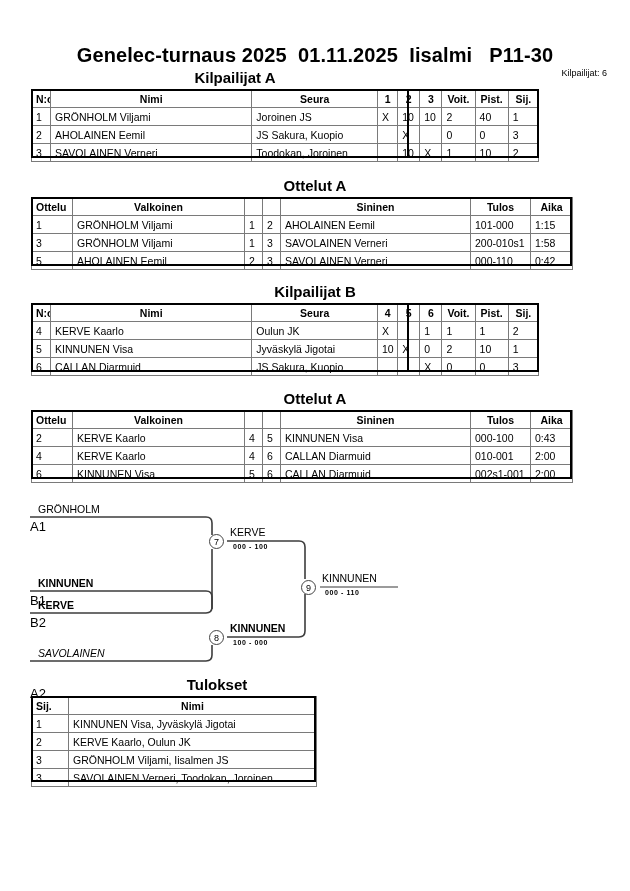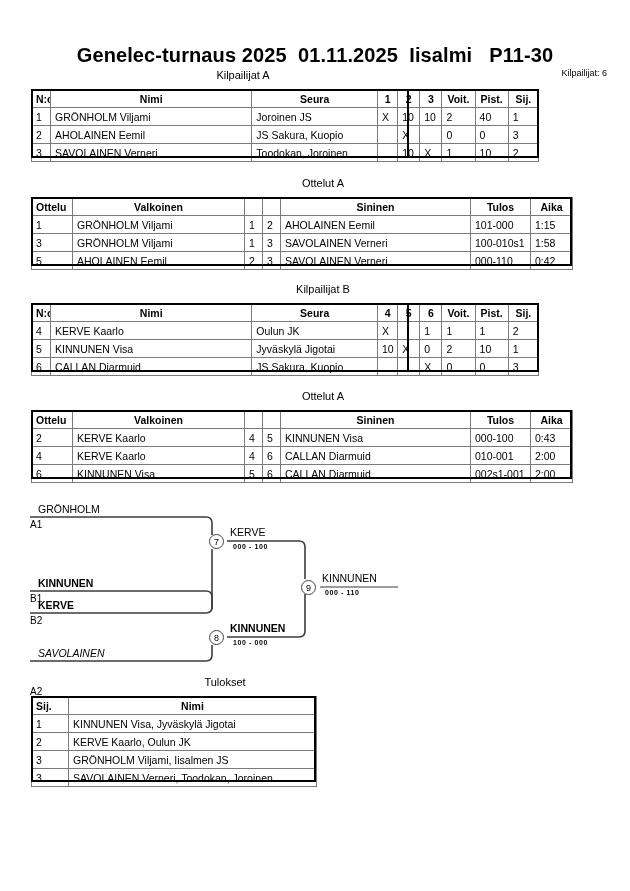--- a/index.html
+++ b/index.html
@@ -33,25 +33,24 @@
     top: 68px;
     right: 23px;
     font-size: 9px;
     font-weight: normal;
     white-space: pre;
   }
 
   
   .section-caption {
     position: absolute;
-    font-size: 11px;
-    font-weight: normal;
+    font-size: 15px;
+    font-weight: bold;
     text-align: center;
     white-space: pre;
-    padding-left: 8px;
   }
 
   
   table.grid {
     position: absolute;
     border-collapse: collapse;
     font-size: 10.5px;
     background: #ffffff;
     table-layout: fixed;
   }
@@ -95,21 +94,21 @@
     height: 180px;
   }
   .br-name {
     position: absolute;
     font-size: 10.5px;
     white-space: pre;
   }
   .br-name.bold { font-weight: bold; }
   .br-seed {
     position: absolute;
-    font-size: 10px;
+    font-size: 13px;
     white-space: pre;
   }
   .br-score {
     position: absolute;
     font-size: 7px;
     font-weight: bold;
     letter-spacing: 0.6px;
     white-space: pre;
     color: #000;
   }
@@ -226,21 +225,21 @@
     <td>AHOLAINEN Eemil</td>
     <td class="c">101-000</td>
     <td class="c">1:15</td>
   </tr>
   <tr>
     <td class="c">3</td>
     <td class="b">GRÖNHOLM Viljami</td>
     <td class="c">1</td>
     <td class="c">3</td>
     <td>SAVOLAINEN Verneri</td>
-    <td class="c">100-010s1</td>
+    <td class="c">200-010s1</td>
     <td class="c">1:58</td>
   </tr>
   <tr>
     <td class="c">5</td>
     <td>AHOLAINEN Eemil</td>
     <td class="c">2</td>
     <td class="c">3</td>
     <td class="b">SAVOLAINEN Verneri</td>
     <td class="c">000-110</td>
     <td class="c">0:42</td>

